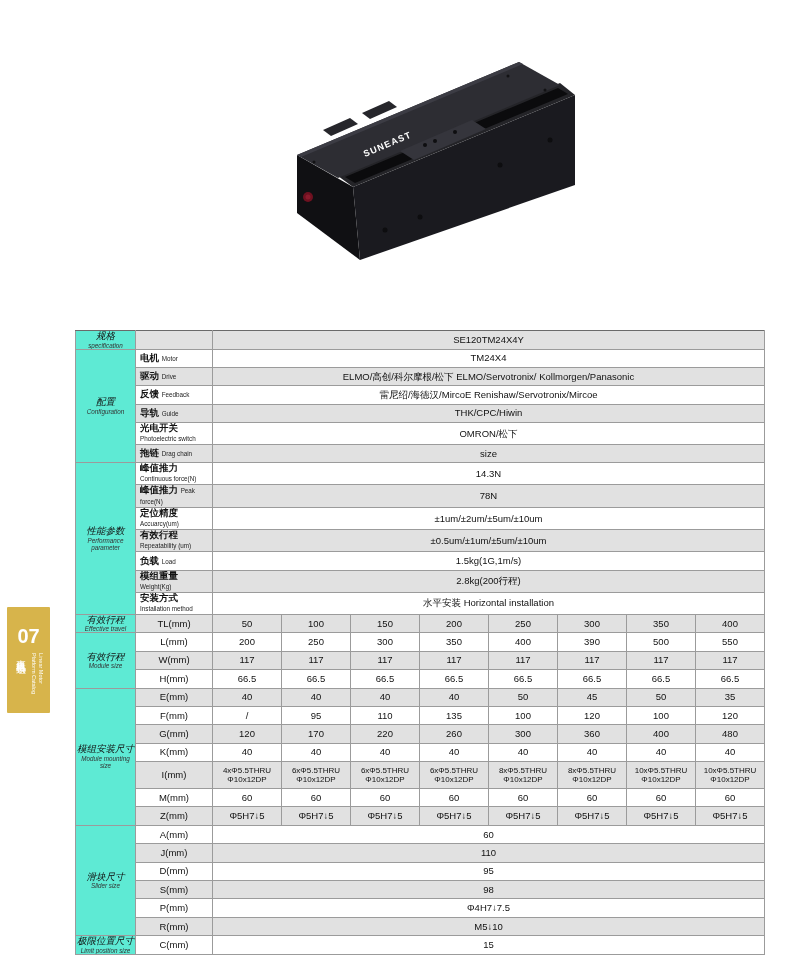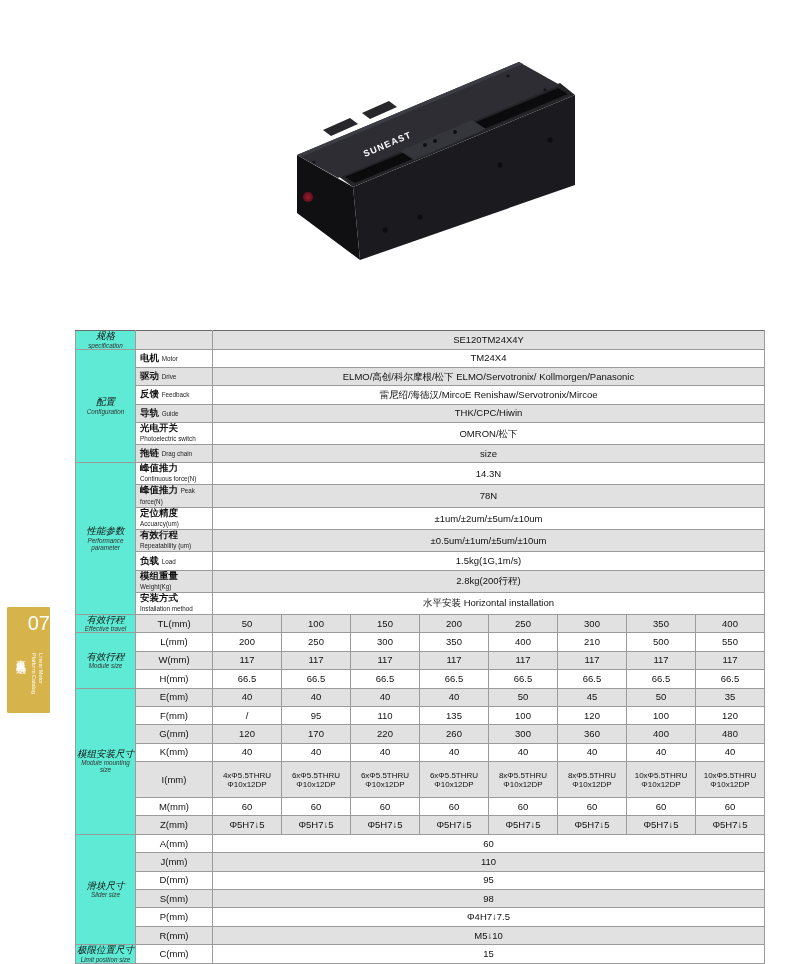--- a/index.html
+++ b/index.html
@@ -8,42 +8,42 @@
     font-family:"Liberation Sans","DejaVu Sans",sans-serif;color:#111;overflow:hidden;
   }
   
   .product{position:absolute;left:250px;top:45px;width:360px;height:250px;}
   
   .tab{
     position:absolute;left:7px;top:607px;width:43px;height:106px;
     background:#d7b44b;border-radius:1px;
   }
   .tab-num{
-    position:absolute;top:4px;left:0;width:100%;text-align:right;
-    color:#ffffff;font-size:20px;line-height:24px;font-weight:400;
+    position:absolute;top:17px;left:0;width:100%;text-align:center;
+    color:#ffffff;font-size:20px;line-height:24px;font-weight:700;
   }
   .tab-cn{
     position:absolute;top:45px;left:8px;height:60px;
     writing-mode:vertical-rl;text-orientation:upright;
     color:#ffffff;font-size:9.5px;letter-spacing:1px;line-height:12px;
   }
   .tab-en{
     position:absolute;top:46px;left:37px;width:60px;height:13px;
     transform:rotate(90deg);transform-origin:0 0;
     color:#fefdf8;font-size:5.5px;line-height:6.5px;white-space:nowrap;
   }
   
   .tablewrap{position:absolute;left:75px;top:330px;}
   table{border-collapse:collapse;table-layout:fixed;width:689px;border:1px solid #666;}
   td{
     border:1px solid #9b9b9b;text-align:center;vertical-align:middle;
     padding:0 2px;font-size:9.5px;line-height:10px;color:#111;overflow:hidden;
   }
   tr{height:18.4px;}
-  tr.tall{height:36px;}
+  tr.tall{height:27px;}
   tr.tall td.vcell{font-size:8px;line-height:9px;}
   tr.gs td{border-top:1px solid #6a6a6a;}
   td.cat{background:#5eead4;padding:0 1px;font-style:italic;}
   .cat .cn{display:block;font-size:9.5px;line-height:10.5px;}
   .cat .en{display:block;font-size:6.3px;line-height:7px;color:#333;}
   td.lab{text-align:left;padding-left:4px;}
   td.lab .cn{font-size:9.5px;font-weight:bold;}
   td.lab .en{font-size:6.3px;color:#222;}
   td.dim{text-align:center;}
   .shade{background:#e1e1e1;}
@@ -199,21 +199,21 @@
           <td class="cat" rowspan="3">
             <span class="cn">有效行程</span> 
             <span class="en">Module size</span>
           </td>
           <td class="dim">L(mm)</td>
           <td class="vcell">200</td>
           <td class="vcell">250</td>
           <td class="vcell">300</td>
           <td class="vcell">350</td>
           <td class="vcell">400</td>
-          <td class="vcell">210</td>
+          <td class="vcell">390</td>
           <td class="vcell">500</td>
           <td class="vcell">550</td>
         </tr>
         <tr>
           <td class="dim shade">W(mm)</td>
           <td class="vcell shade">117</td>
           <td class="vcell shade">117</td>
           <td class="vcell shade">117</td>
           <td class="vcell shade">117</td>
           <td class="vcell shade">117</td>

